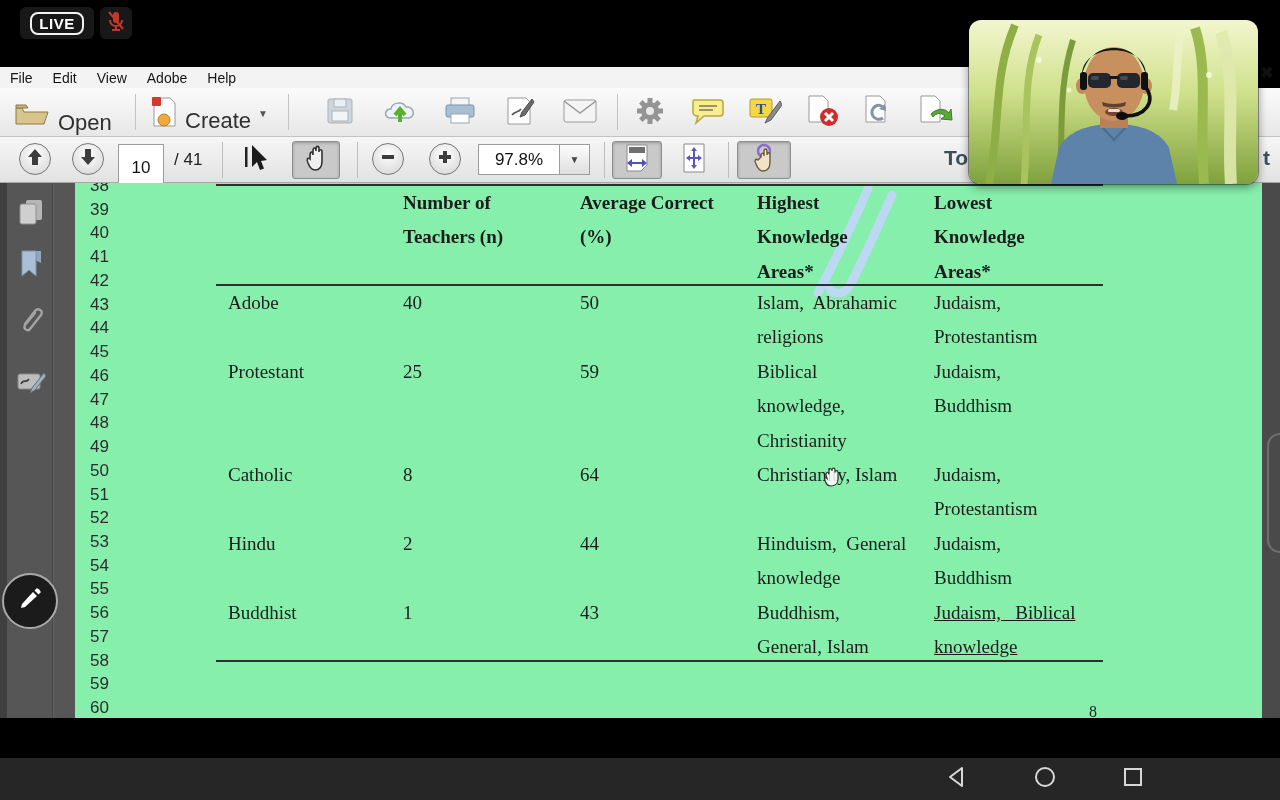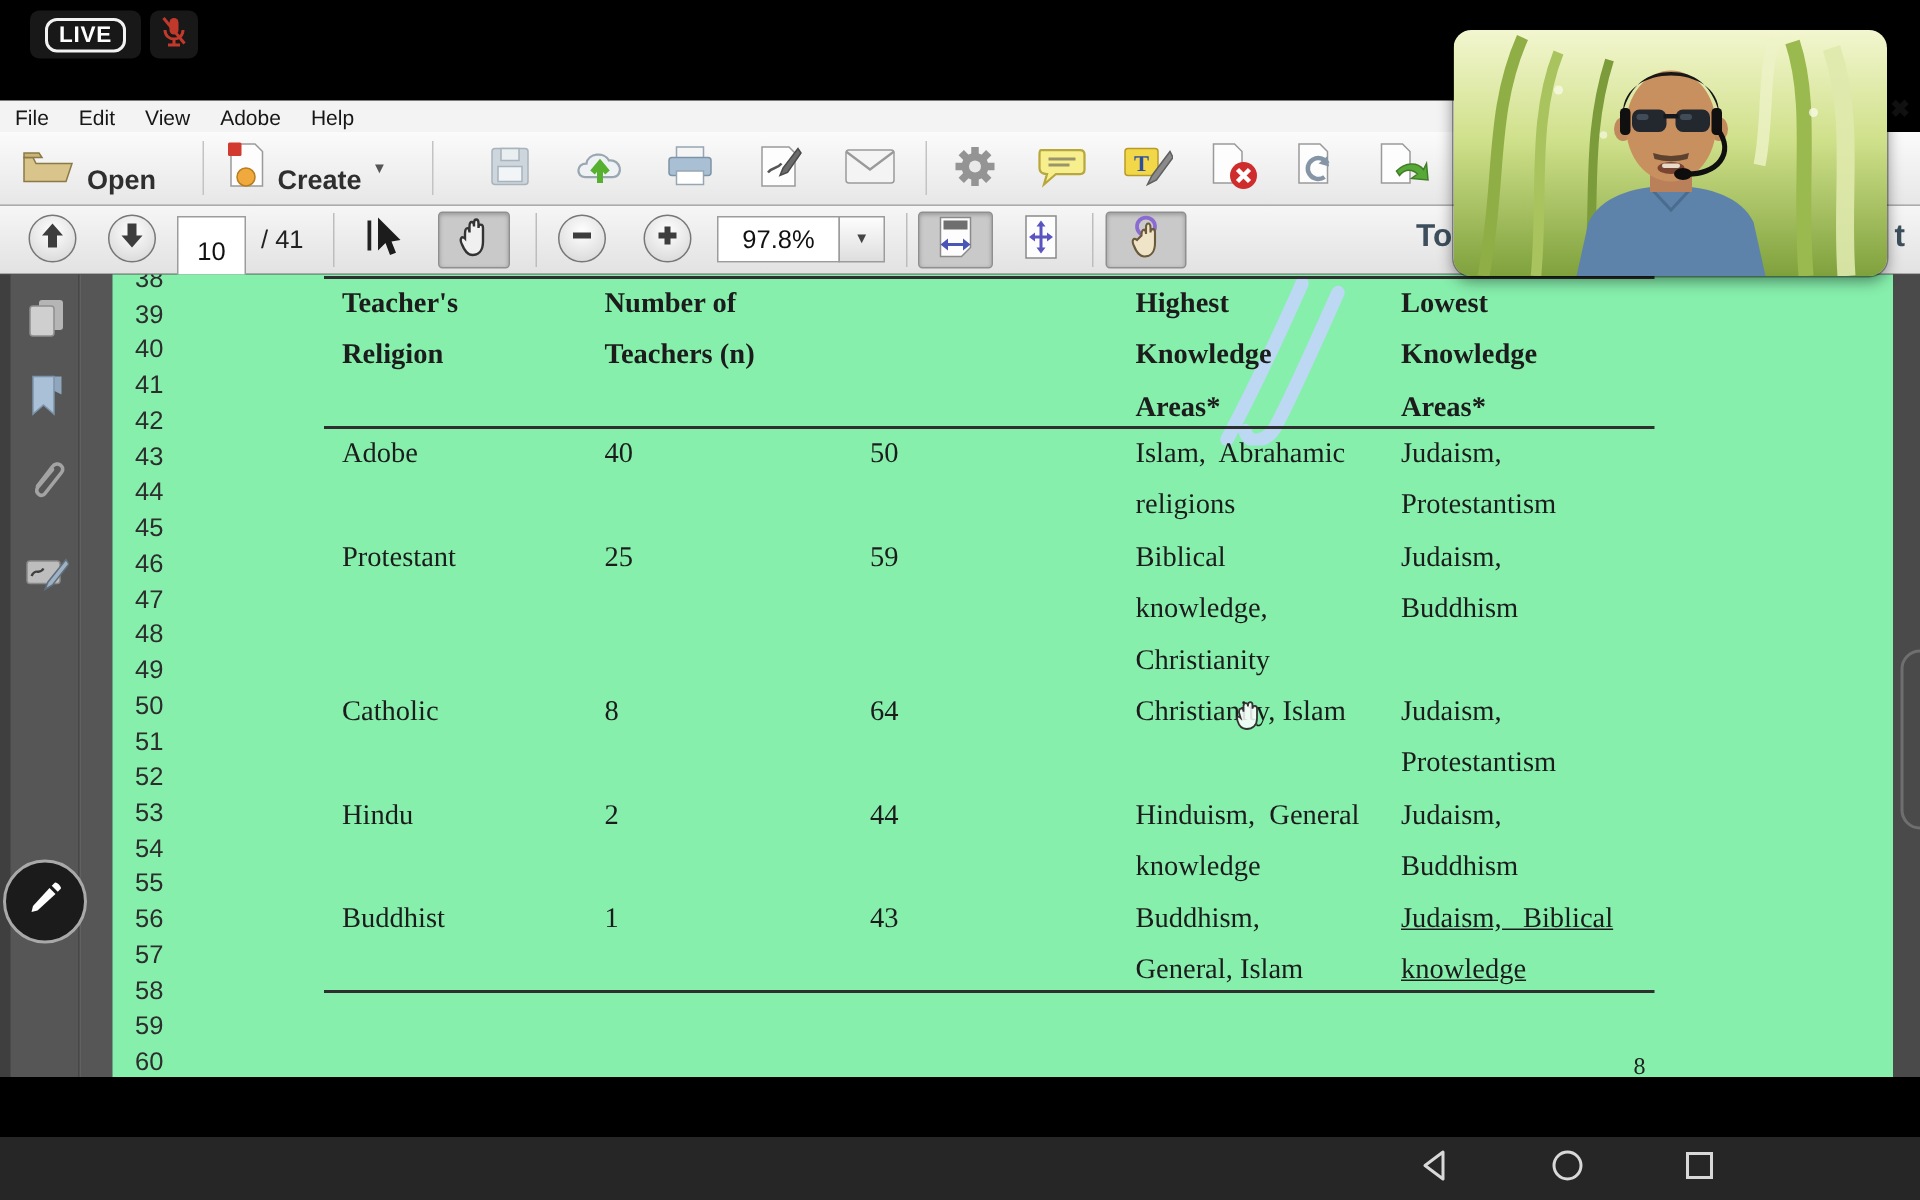--- a/index.html
+++ b/index.html
@@ -18,21 +18,21 @@
   .titlebar { position:absolute; left:0; top:40px; width:1280px; height:27px; background:#ededed; border-bottom:1px solid #d6d6d6; }
   .titlebar .doc-title { position:absolute; left:30px; top:5px; font-size:13px; color:#8f8f8f; }
   .menubar { position:absolute; left:0; top:67px; width:1249px; height:21px; background:#f3f3f3; display:flex; align-items:center; padding-left:8px; }
   .menubar span { font-size:14px; color:#161616; padding:0 10px 0 2px; margin-right:8px; }
   .close-x { position:absolute; left:1260px; top:63px; font-size:16px; font-weight:bold; color:#111; z-index:3; }
 
   .toolbar1 { position:absolute; left:0; top:88px; width:1280px; height:49px; background:linear-gradient(#fbfbfb,#e7e7e7); border-bottom:1px solid #c2c2c2; }
   .toolbar2 { position:absolute; left:0; top:137px; width:1280px; height:46px; background:linear-gradient(#f6f6f6,#e2e2e2); border-bottom:1px solid #a8a8a8; }
   .vdiv { position:absolute; top:6px; width:1px; height:36px; background:#c3c3c3; }
   .vdiv2 { position:absolute; top:5px; width:1px; height:36px; background:#bdbdbd; }
-  .tb-label { font-weight:bold; font-size:18px; color:#2f2f2f;margin-top:15px; }
+  .tb-label { font-weight:normal; font-size:22px; color:#2f2f2f;margin-top:15px; }
   .open-btn { position:absolute; left:14px; top:7px; display:flex; align-items:center; gap:8px; }
   .create-btn { position:absolute; left:150px; top:5px; display:flex; align-items:center; gap:7px; }
   .caret { font-size:10px; color:#555; }
   .icon-btn { position:absolute; top:7px; width:38px; height:36px; display:flex; align-items:center; justify-content:center; }
 
   .circ-btn { position:absolute; width:32px; height:32px; border-radius:50%; border:1px solid #777; background:radial-gradient(circle at 50% 35%, #ffffff, #d3d3d3); display:flex; align-items:center; justify-content:center; }
   .page-input { position:absolute; left:118px; top:7px; width:46px; height:47px; background:#fff; border:1px solid #9c9c9c; text-align:center; font-size:17px; color:#111; font-family:"Liberation Sans",sans-serif; }
   .page-total { position:absolute; left:174px; top:13px; font-size:17px; color:#222; }
   .pressed { background:#c9c9c9; border:1px solid #8f8f8f; border-radius:3px; box-shadow:inset 0 1px 3px rgba(0,0,0,.25); }
   .tool-box { position:absolute; top:4px; height:38px; display:flex; align-items:center; justify-content:center; }
@@ -389,27 +389,27 @@
           <path d="M78,4 C62,40 44,78 28,108" stroke="#bcd8f2" stroke-width="9" fill="none" stroke-linecap="round"></path>
           <path d="M102,10 C86,46 70,82 60,100 C54,110 42,112 40,102" stroke="#bcd8f2" stroke-width="9" fill="none" stroke-linecap="round"></path>
         </svg>
       </span>
 
       <div class="doc-table">
         <div class="rule" style="top:1px;"></div>
         <div class="rule" style="top:101px;"></div>
         <div class="rule" style="top:477px;"></div>
 
-        <div class="cell hcell" style="left:12px; top:3px; width:170px;">
-          <div>Teacher's</div>
-          <div>Religion</div>
-        </div>
         <div class="cell hcell" style="left:187px; top:3px; width:172px;">
           <div>Number of</div>
           <div>Teachers (n)</div>
+        </div>
+        <div class="cell hcell" style="left:364px; top:3px; width:172px;">
+          <div>Average Correct</div>
+          <div>(%)</div>
         </div>
         <div class="cell hcell" style="left:541px; top:3px; width:172px;">
           <div>Highest</div>
           <div>Knowledge</div>
           <div>Areas*</div>
         </div>
         <div class="cell hcell" style="left:718px; top:3px; width:168px;">
           <div>Lowest</div>
           <div>Knowledge</div>
           <div>Areas*</div>

